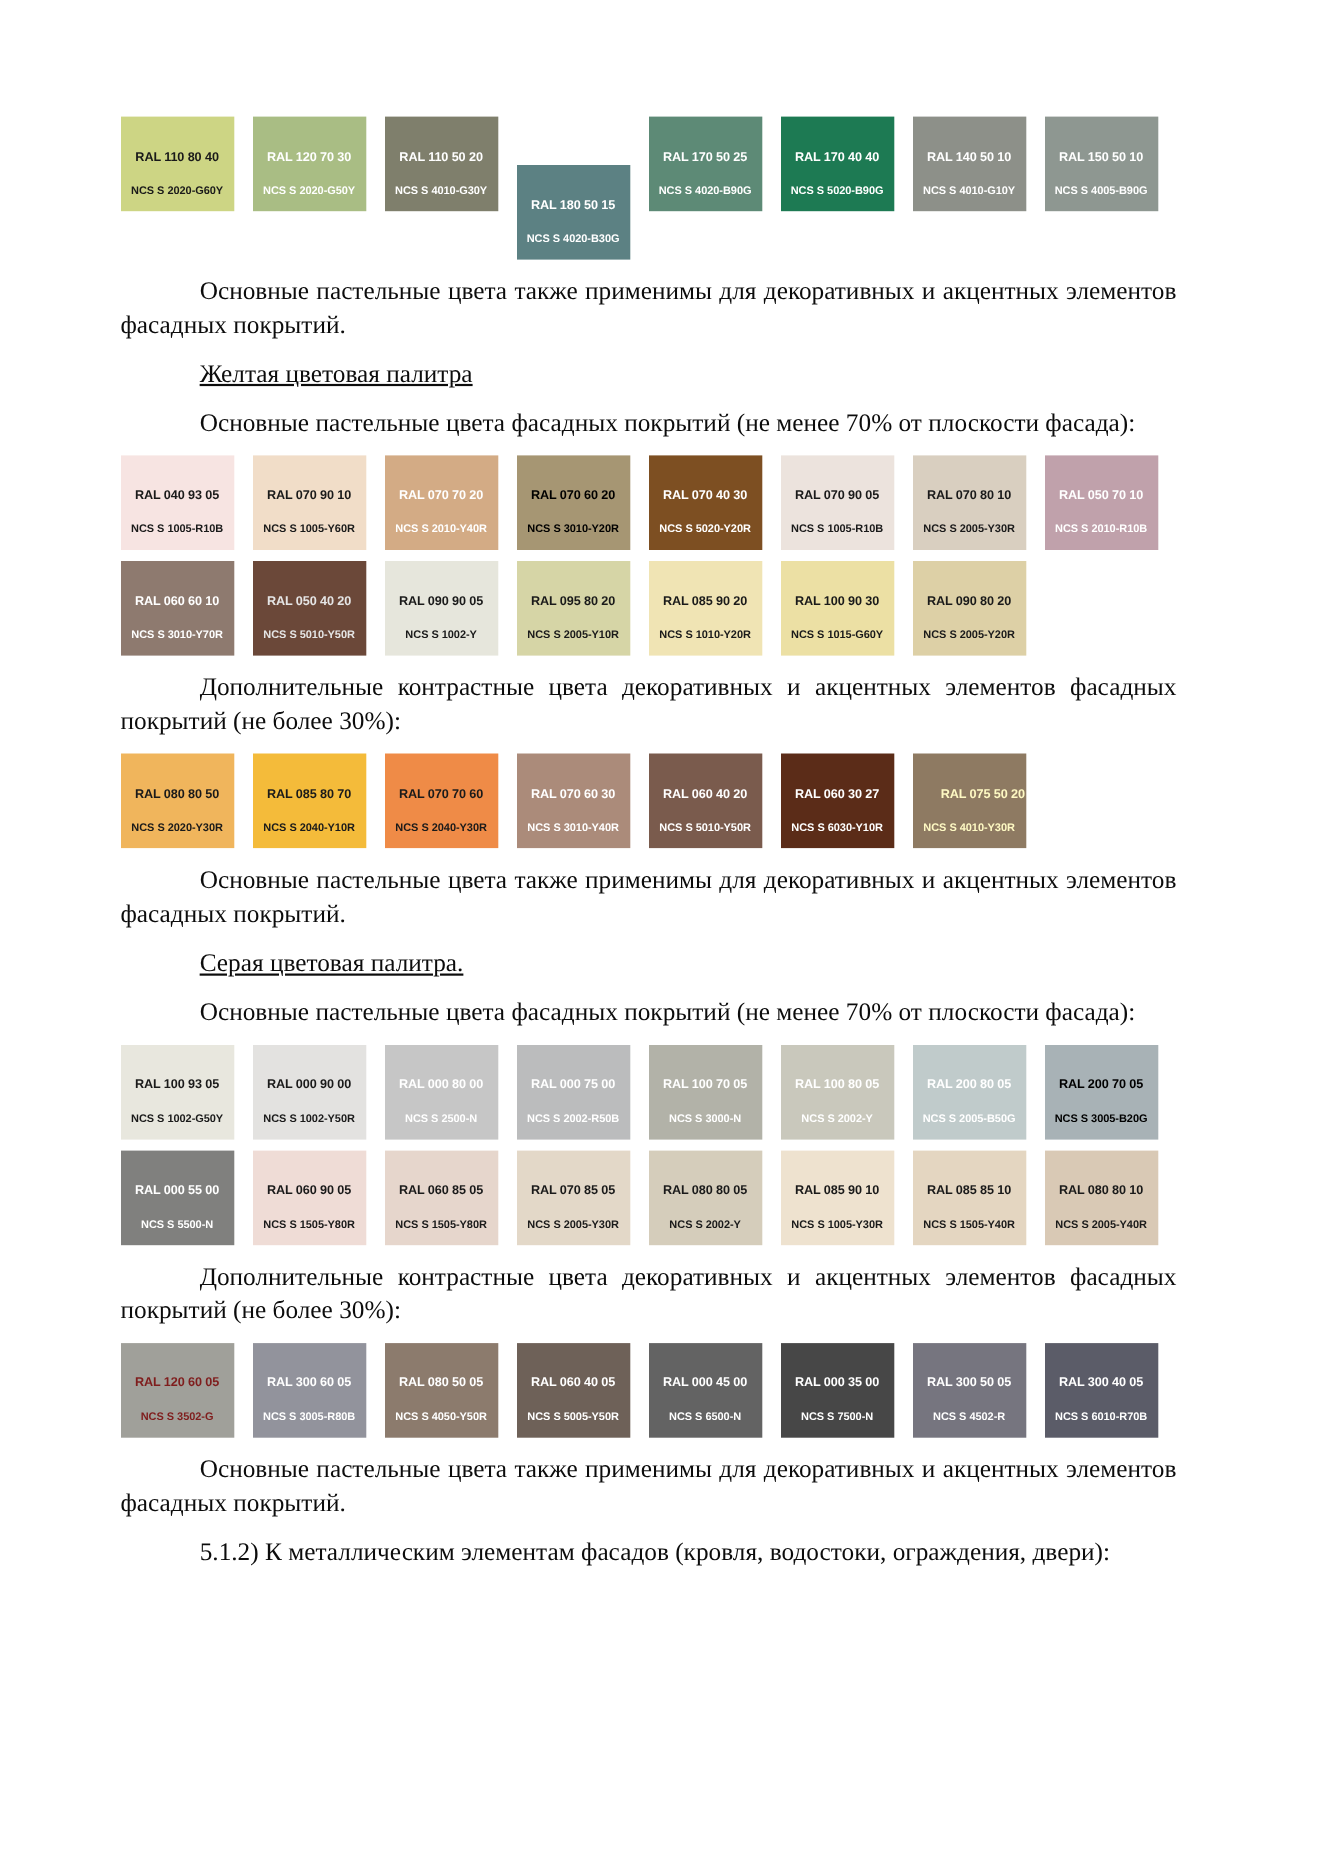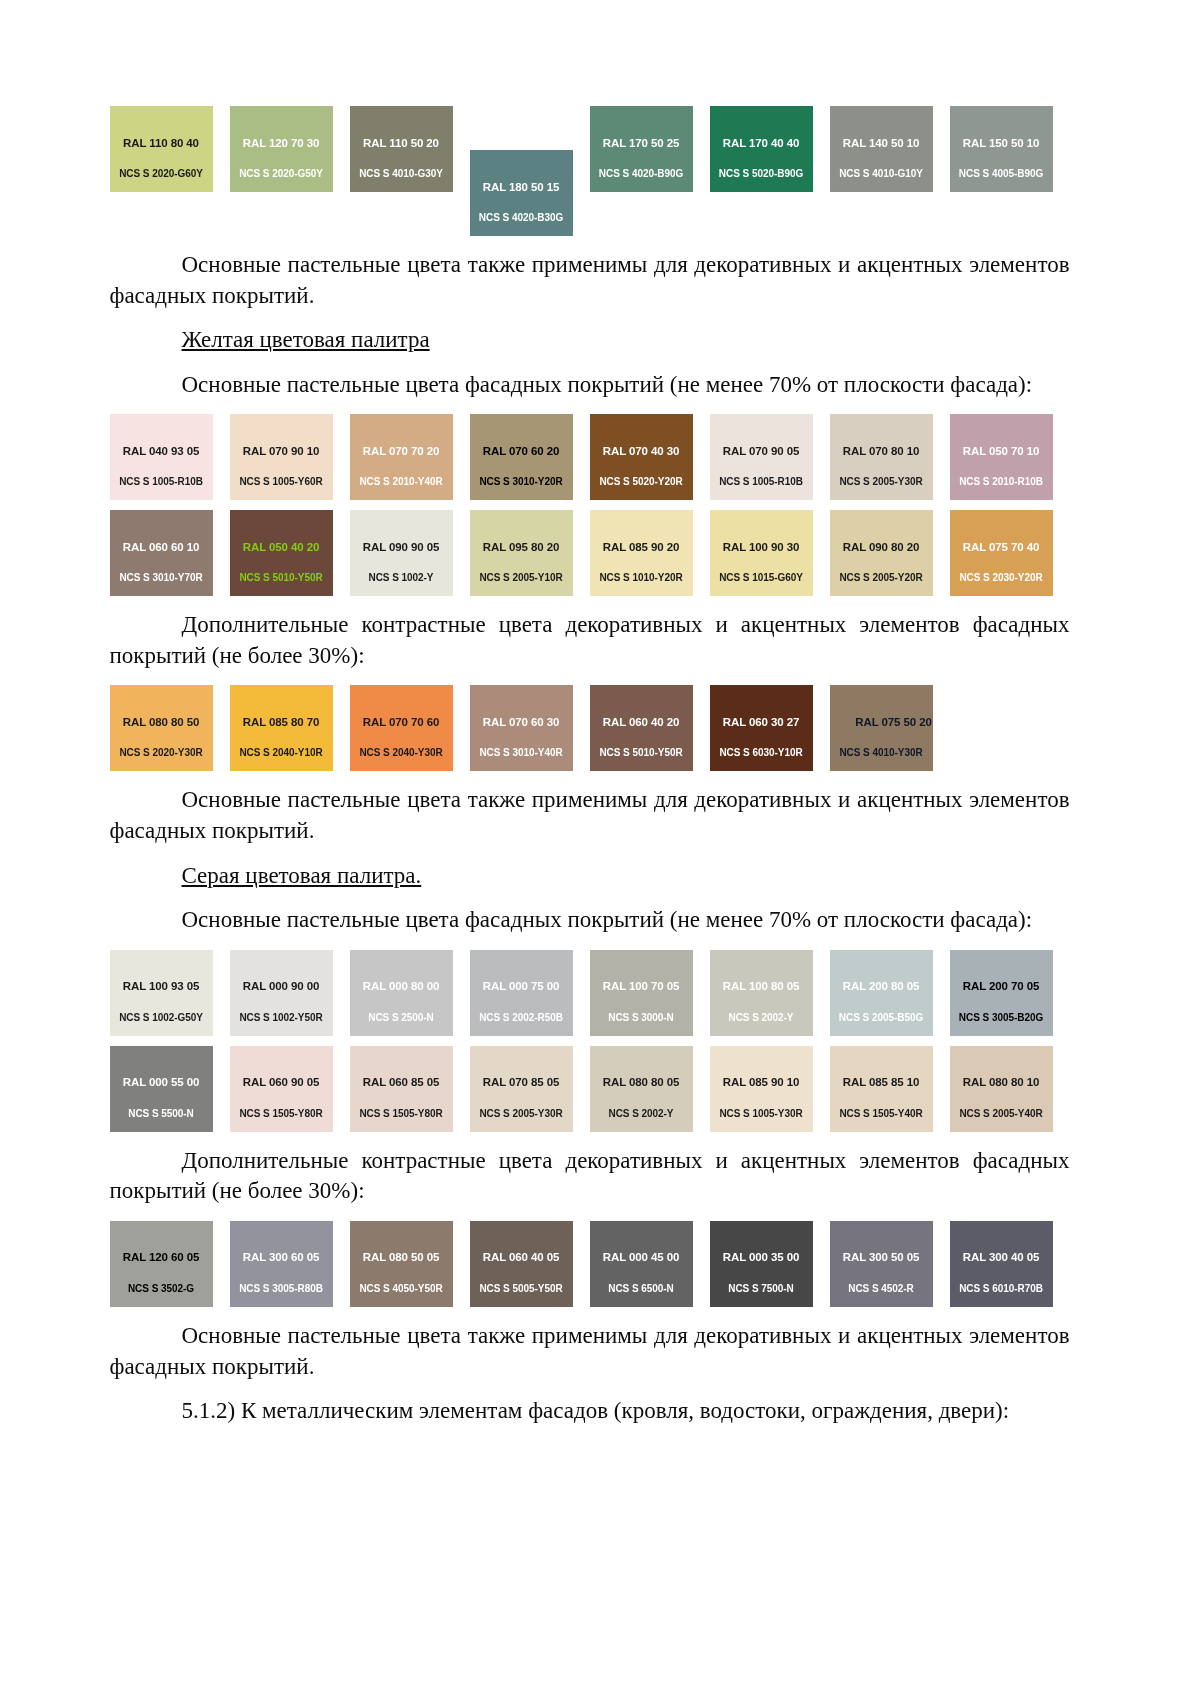--- a/index.html
+++ b/index.html
@@ -172,21 +172,21 @@
           <div class="ral">RAL 050 70 10</div>
           <div class="ncs">NCS S 2010-R10B</div>
         </div>
       </div>
 
     <div class="swatch-row">
         <div class="swatch" style="background: rgb(142, 122, 111); color: rgb(255, 255, 255);">
           <div class="ral">RAL 060 60 10</div>
           <div class="ncs">NCS S 3010-Y70R</div>
         </div>
-        <div class="swatch" style="background: rgb(107, 72, 57); color: #84cc16;">
+        <div class="swatch" style="background: rgb(107, 72, 57); color: #e5e5e5;">
           <div class="ral">RAL 050 40 20</div>
           <div class="ncs">NCS S 5010-Y50R</div>
         </div>
         <div class="swatch" style="background: rgb(230, 230, 220); color: rgb(26, 26, 26);">
           <div class="ral">RAL 090 90 05</div>
           <div class="ncs">NCS S 1002-Y</div>
         </div>
         <div class="swatch" style="background: rgb(214, 213, 166); color: rgb(26, 26, 26);">
           <div class="ral">RAL 095 80 20</div>
           <div class="ncs">NCS S 2005-Y10R</div>
@@ -196,24 +196,20 @@
           <div class="ncs">NCS S 1010-Y20R</div>
         </div>
         <div class="swatch" style="background: rgb(236, 224, 164); color: rgb(26, 26, 26);">
           <div class="ral">RAL 100 90 30</div>
           <div class="ncs">NCS S 1015-G60Y</div>
         </div>
         <div class="swatch" style="background: rgb(221, 208, 166); color: rgb(26, 26, 26);">
           <div class="ral">RAL 090 80 20</div>
           <div class="ncs">NCS S 2005-Y20R</div>
         </div>
-        <div class="swatch" style="background: rgb(216, 160, 84); color: rgb(255, 255, 255);">
-          <div class="ral">RAL 075 70 40</div>
-          <div class="ncs">NCS S 2030-Y20R</div>
-        </div>
       </div>
 
     <p class="para">Дополнительные контрастные цвета декоративных и акцентных элементов фасадных покрытий (не более 30%):</p>
 
     <div class="swatch-row">
         <div class="swatch" style="background: rgb(240, 181, 92); color: rgb(26, 26, 26);">
           <div class="ral">RAL 080 80 50</div>
           <div class="ncs">NCS S 2020-Y30R</div>
         </div>
         <div class="swatch" style="background: rgb(244, 187, 58); color: rgb(26, 26, 26);">
@@ -229,21 +225,21 @@
           <div class="ncs">NCS S 3010-Y40R</div>
         </div>
         <div class="swatch" style="background: rgb(122, 91, 77); color: rgb(255, 255, 255);">
           <div class="ral">RAL 060 40 20</div>
           <div class="ncs">NCS S 5010-Y50R</div>
         </div>
         <div class="swatch" style="background: rgb(91, 44, 24); color: rgb(255, 255, 255);">
           <div class="ral">RAL 060 30 27</div>
           <div class="ncs">NCS S 6030-Y10R</div>
         </div>
-        <div class="swatch" style="background: rgb(142, 122, 98); color: #0f172a; padding-left: 25px;">
+        <div class="swatch" style="background: rgb(142, 122, 98); color: #fef9c3; padding-left: 25px;">
           <div class="ral">RAL 075 50 20</div>
           <div class="ncs">NCS S 4010-Y30R</div>
         </div>
       </div>
 
     <p class="para">Основные пастельные цвета также применимы для декоративных и акцентных элементов фасадных покрытий.</p>
 
     <p class="heading-underline"><span class="u">Серая цветовая палитра.</span></p>
 
     <p class="para">Основные пастельные цвета фасадных покрытий (не менее 70% от плоскости фасада):</p>
@@ -314,21 +310,21 @@
         </div>
         <div class="swatch" style="background: rgb(217, 201, 181); color: rgb(26, 26, 26);">
           <div class="ral">RAL 080 80 10</div>
           <div class="ncs">NCS S 2005-Y40R</div>
         </div>
       </div>
 
     <p class="para">Дополнительные контрастные цвета декоративных и акцентных элементов фасадных покрытий (не более 30%):</p>
 
     <div class="swatch-row">
-        <div class="swatch" style="background: rgb(160, 160, 154); color: #000000;">
+        <div class="swatch" style="background: rgb(160, 160, 154); color: #7f1d1d;">
           <div class="ral">RAL 120 60 05</div>
           <div class="ncs">NCS S 3502-G</div>
         </div>
         <div class="swatch" style="background: rgb(146, 147, 156); color: rgb(255, 255, 255);">
           <div class="ral">RAL 300 60 05</div>
           <div class="ncs">NCS S 3005-R80B</div>
         </div>
         <div class="swatch" style="background: rgb(140, 123, 109); color: rgb(255, 255, 255);">
           <div class="ral">RAL 080 50 05</div>
           <div class="ncs">NCS S 4050-Y50R</div>

